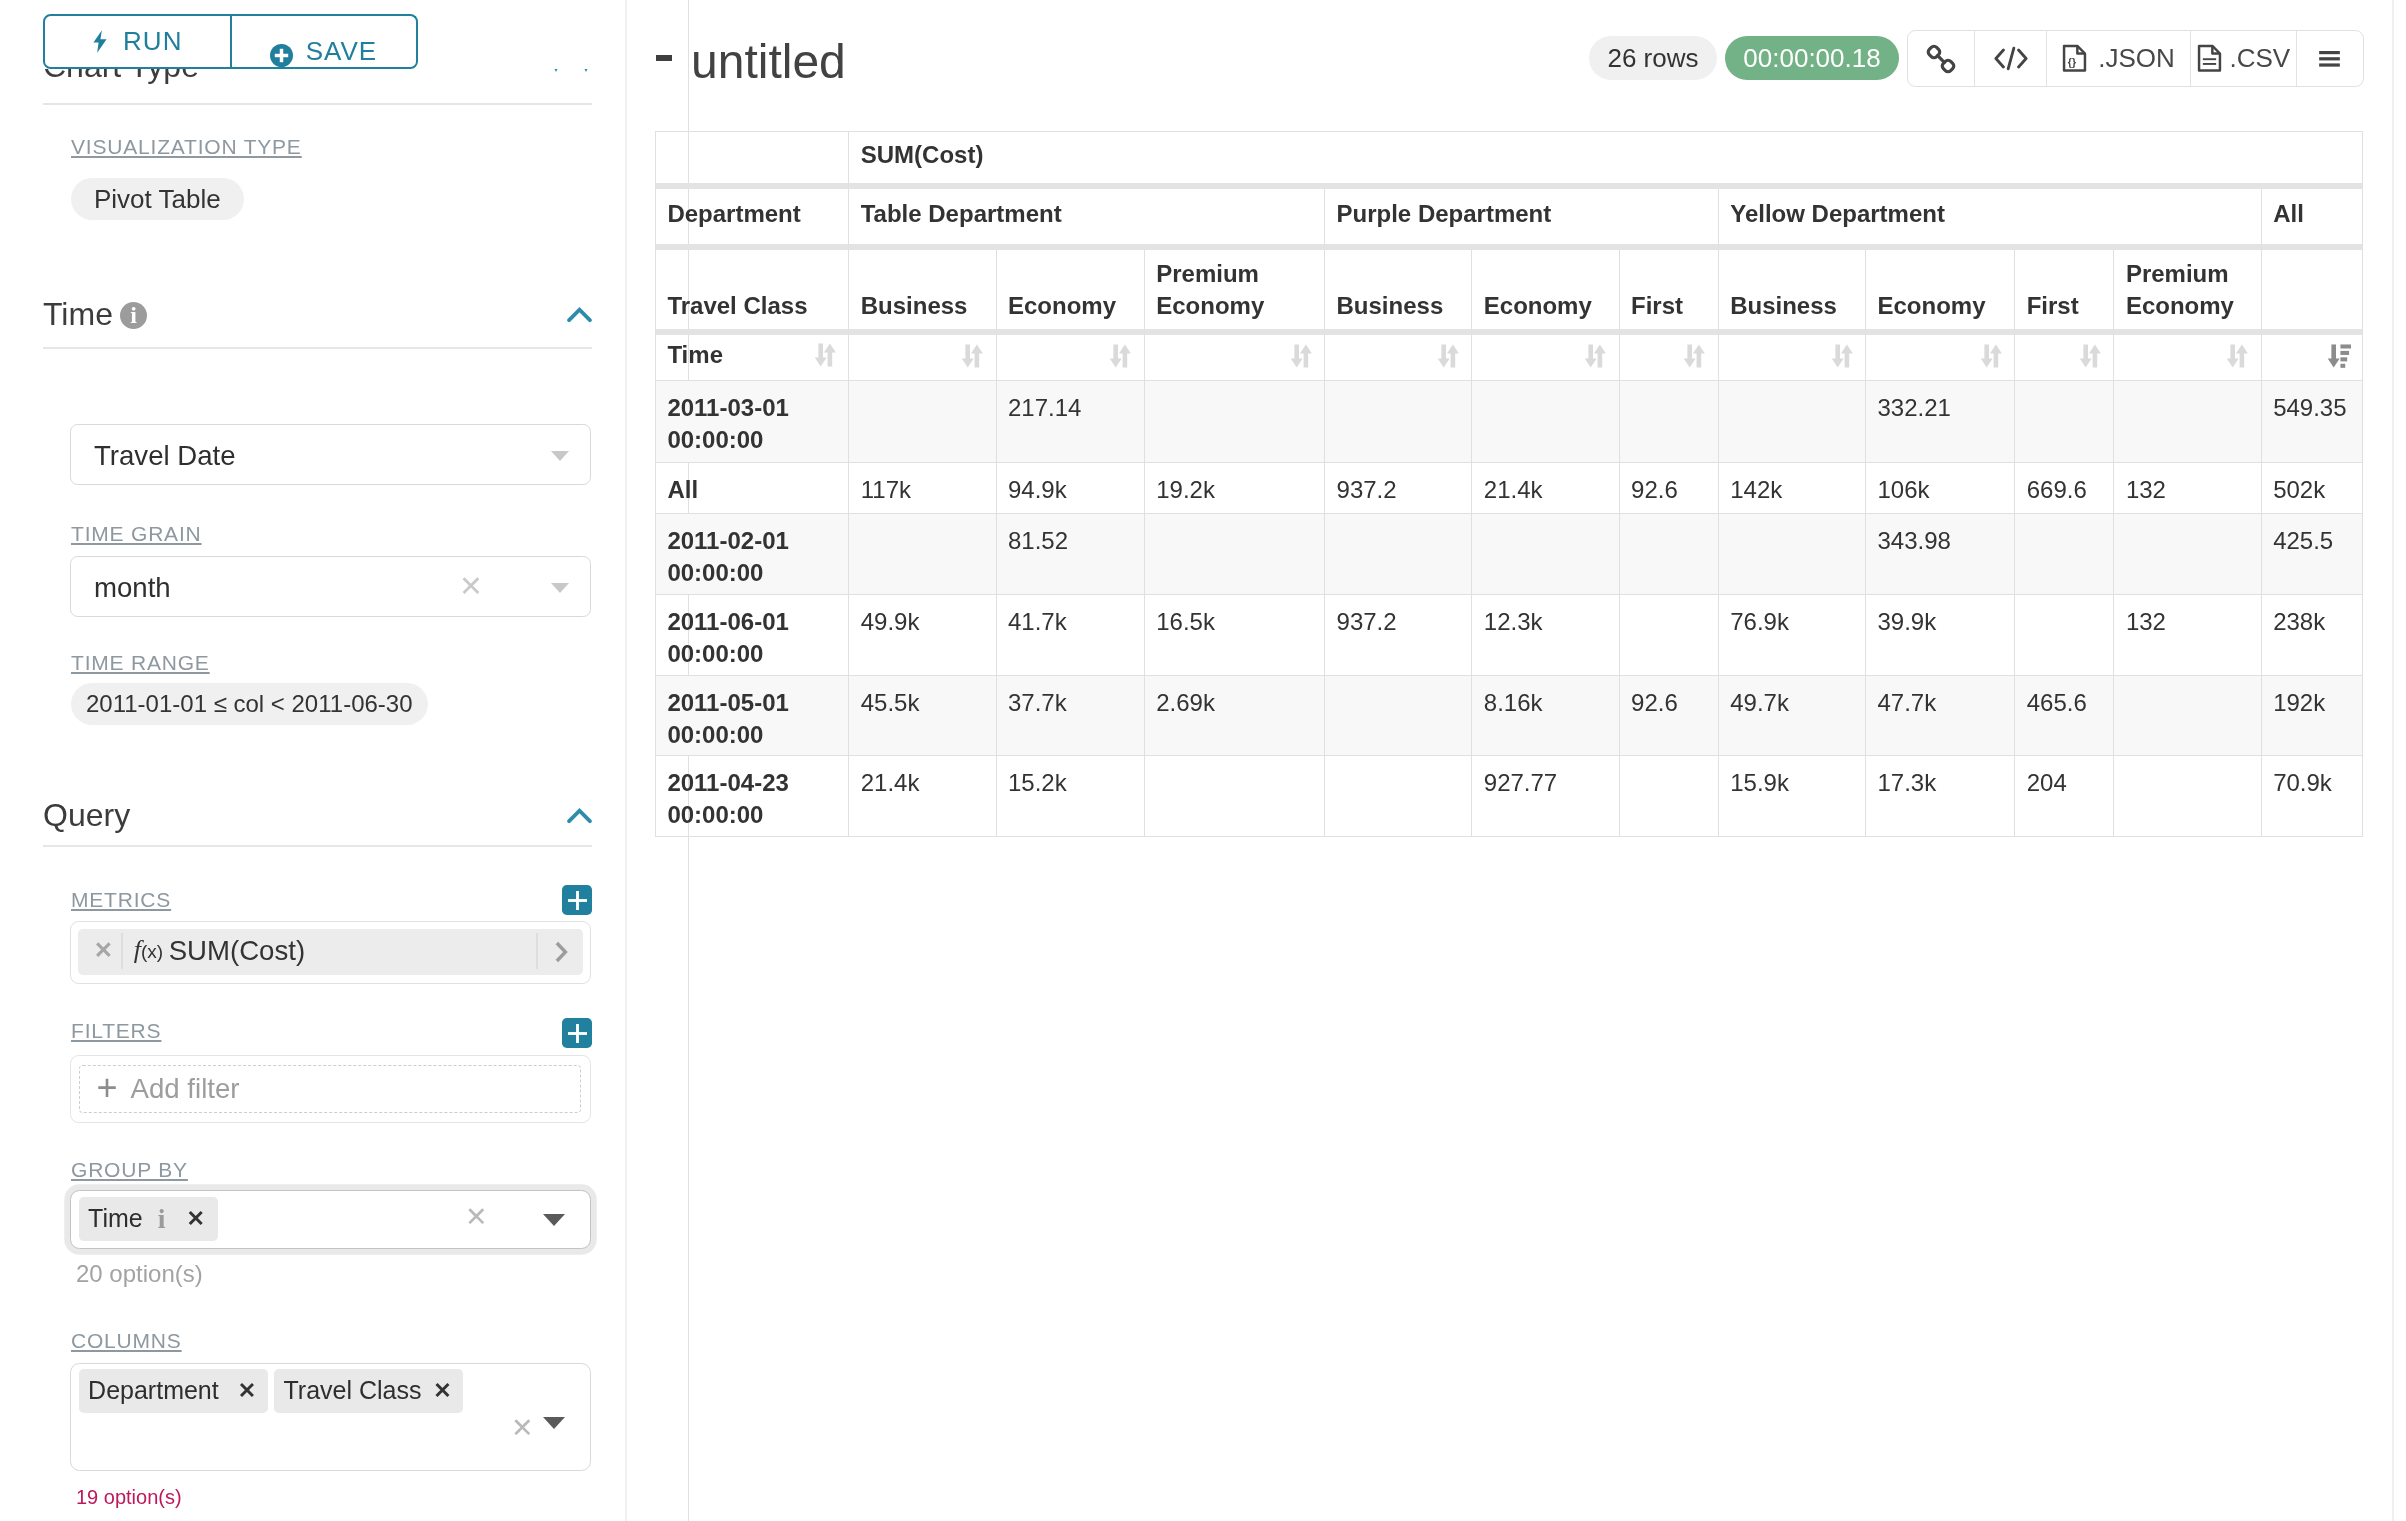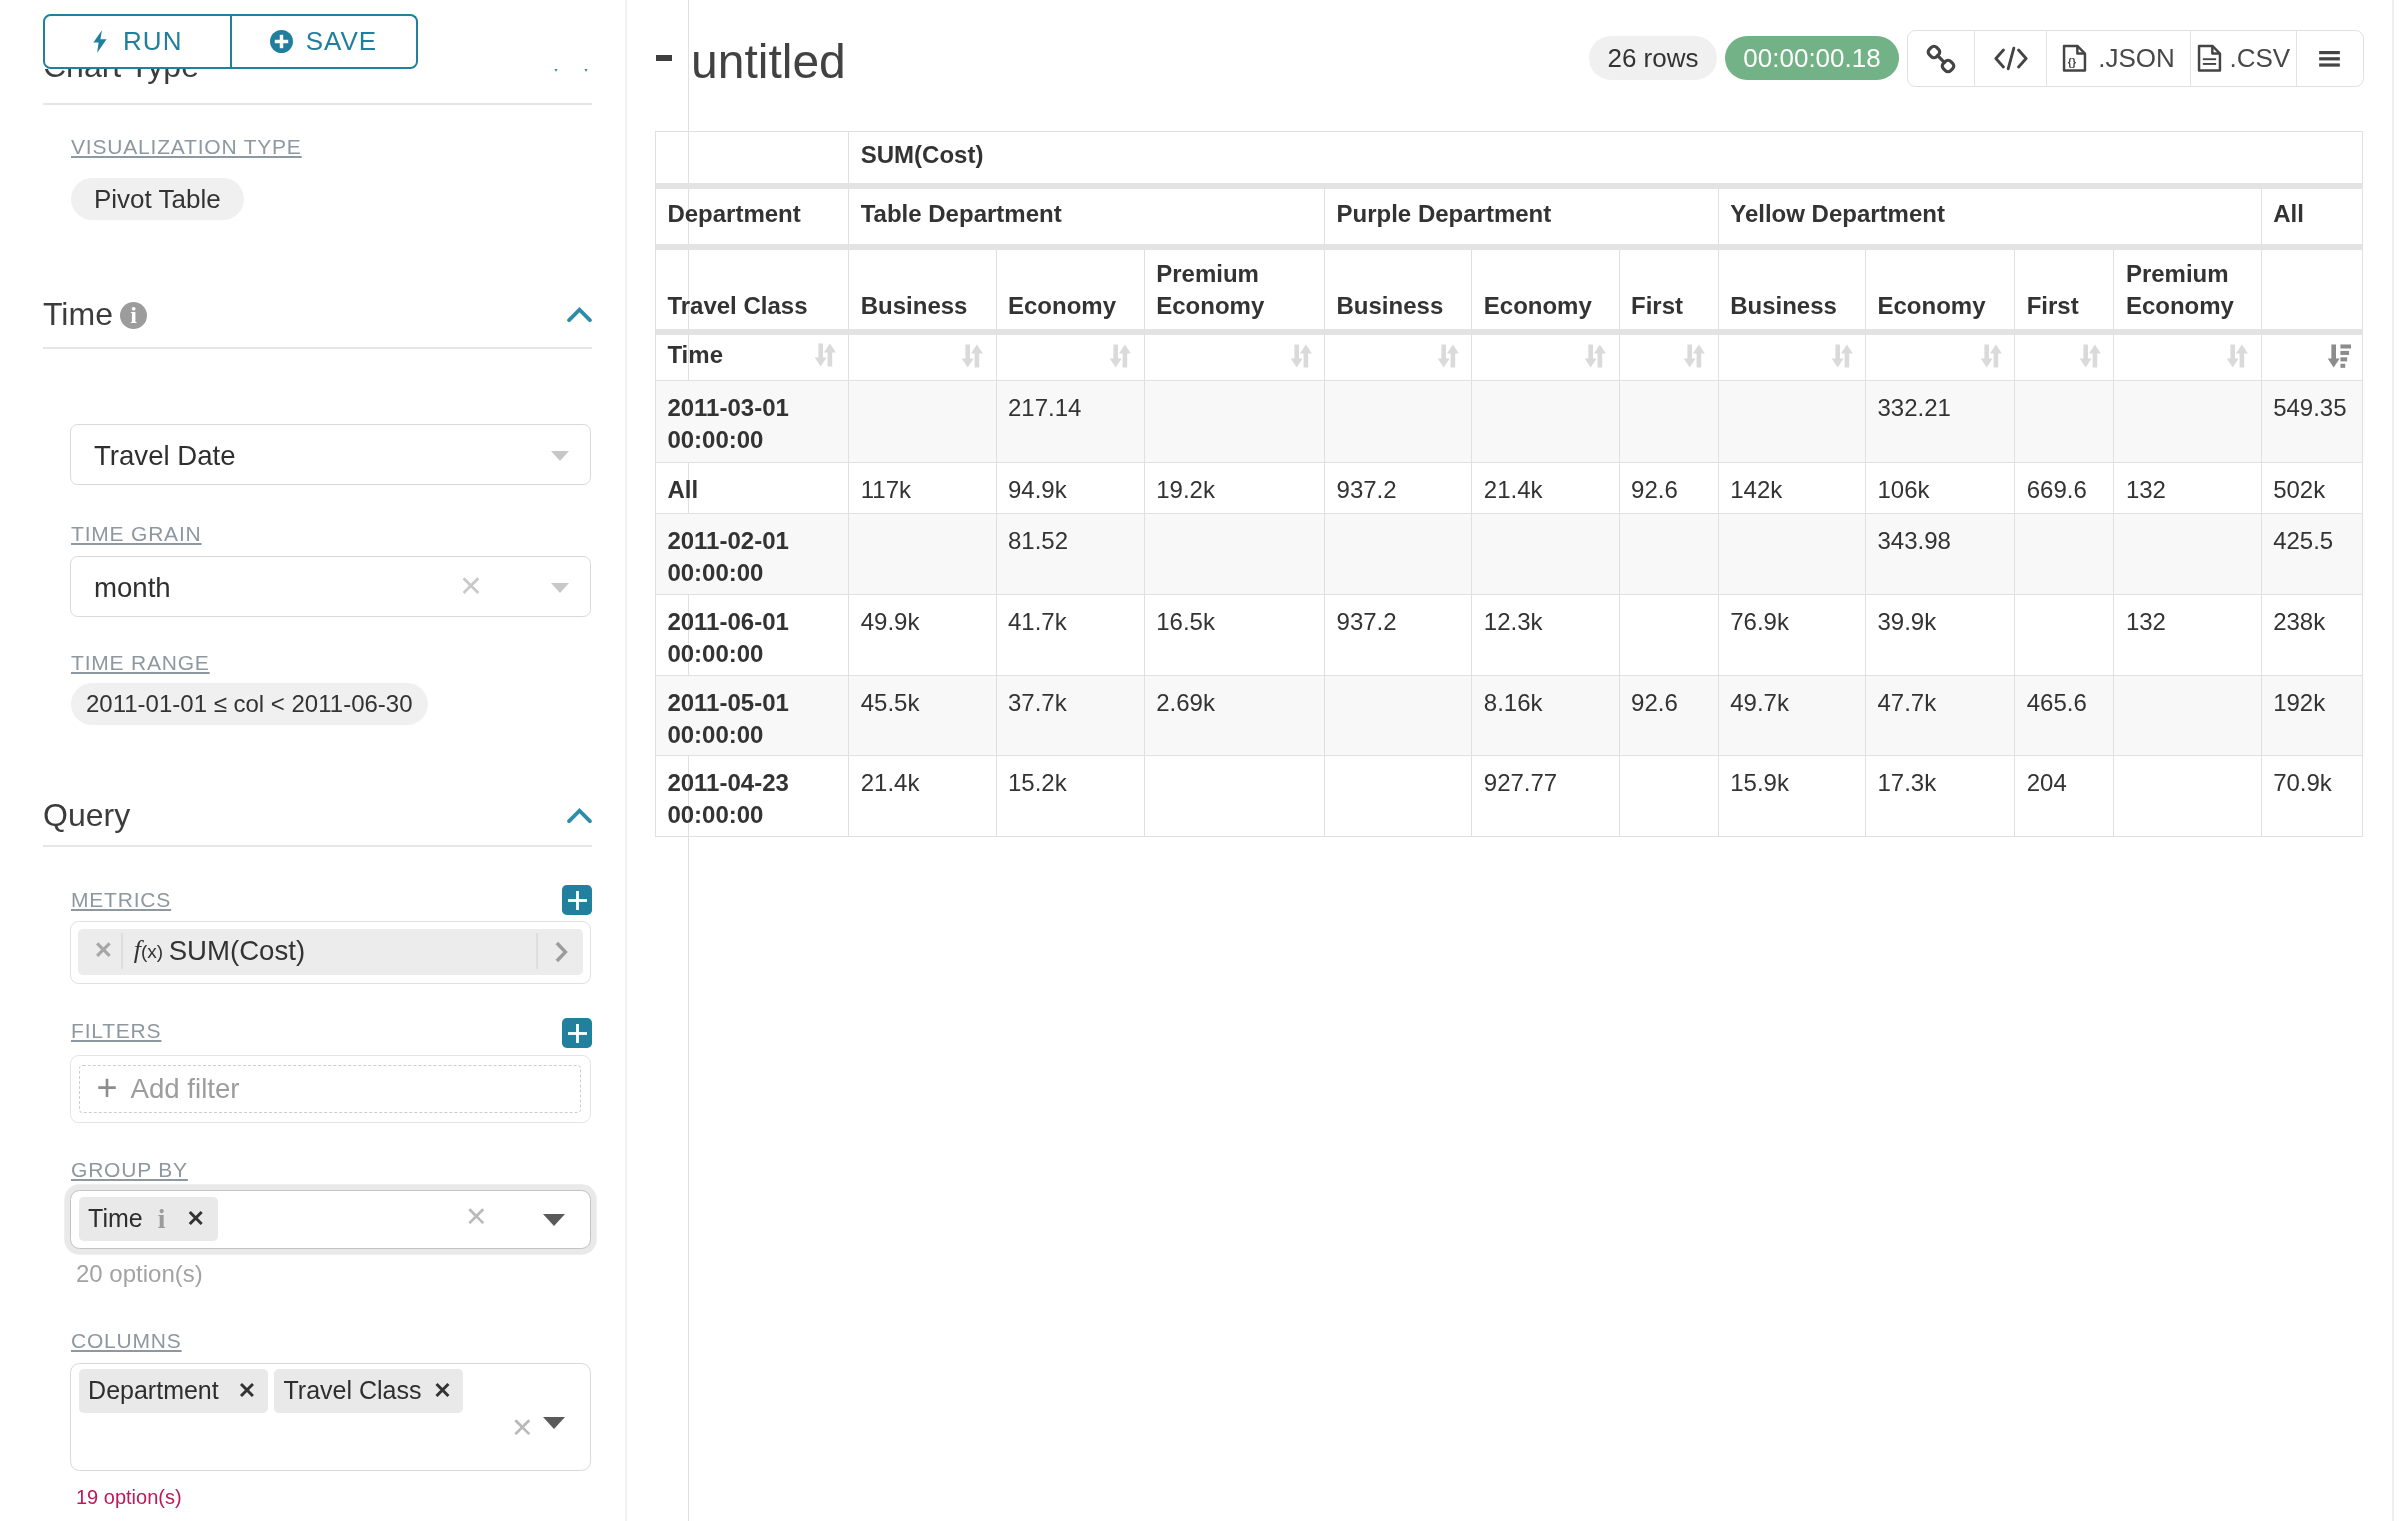--- a/index.html
+++ b/index.html
@@ -41,21 +41,21 @@
 
   <div class="abs" style="left:27px; top:48px; font-size:32px; color:#3c3c3c;">Chart Type</div>
   <div class="abs" style="left:535px; top:62px; width:0; height:0; border-left:5.7px solid transparent; border-right:5.7px solid transparent; border-top:10.5px solid #2e8cab;"></div>
   <div class="abs" style="left:565px; top:62px; width:0; height:0; border-left:5.7px solid transparent; border-right:5.7px solid transparent; border-top:10.5px solid #2e8cab;"></div>
   <div class="abs" style="left:0; top:0; width:605px; height:69px; background:#fff;"></div>
 
   <div class="abs" style="left:27px; top:14.3px; width:375px; height:55px; display:flex;">
     <div style="flex:1; border:2.4px solid #20809e; border-radius:7.6px 0 0 7.6px; display:flex; align-items:center; justify-content:center; color:#1f7f9d; font-size:26px; letter-spacing:1px;"><svg width="16" height="23" viewBox="0 0 17 24" style="margin-right:15px;">
           <path d="M10.5 0 L1.5 13 L7 13 L5.5 24 L15.5 9.5 L9 9.5 Z" fill="#1f7f9d"></path>
         </svg>RUN</div>
-    <div style="flex:1; border:2.4px solid #20809e; border-left:none; border-radius:0 7.6px 7.6px 0; display:flex; align-items:center; justify-content:center; color:#1f7f9d; font-size:26px; letter-spacing:1px;"><svg width="23" height="23" viewBox="0 0 24 24" style="margin-right:12.4px;">
+    <div style="flex:1; border:2.4px solid #20809e; border-left:none; border-radius:0 7.6px 7.6px 0; display:flex; align-items:flex-end; justify-content:center; color:#1f7f9d; font-size:26px; letter-spacing:1px;"><svg width="23" height="23" viewBox="0 0 24 24" style="margin-right:12.4px;">
           <circle cx="12" cy="12" r="12" fill="#1f7f9d"></circle>
           <rect x="5" y="10.2" width="14" height="3.6" fill="#fff"></rect>
           <rect x="10.2" y="5" width="3.6" height="14" fill="#fff"></rect>
         </svg>SAVE</div>
   </div>
   <div class="divider" style="top:103px;"></div>
 
   <div class="seclabel" style="left:55px; top:135px;">VISUALIZATION TYPE</div>
   <div class="pill" style="left:55px; top:178px; height:42px; font-size:26px;">Pivot Table</div>
 

